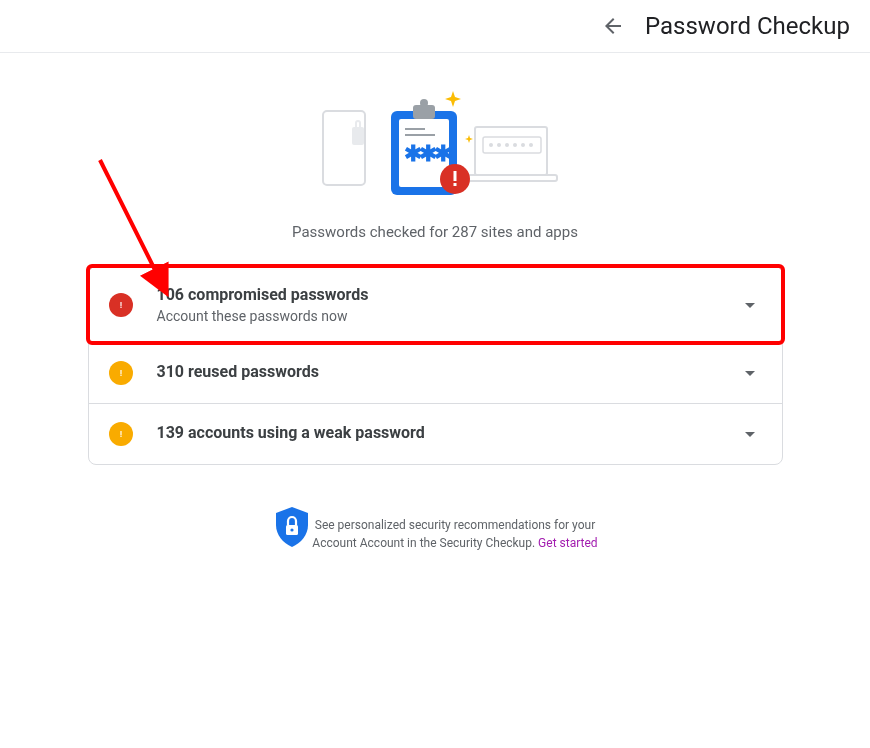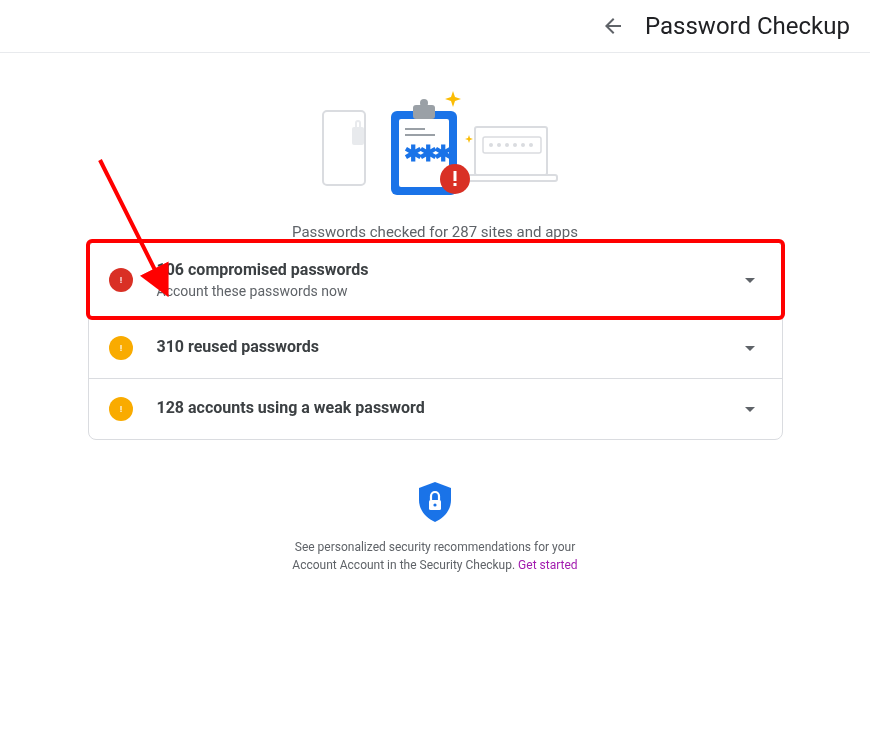--- a/index.html
+++ b/index.html
@@ -45,20 +45,21 @@
       position: relative;
       margin-bottom: 20px;
     }
     .hero-illustration svg {
       width: 100%;
       height: 100%;
     }
     .checked-text {
       color: #5f6368;
       font-size: 15px;
+      margin-bottom: 25px;
     }
     .cards {
       width: 695px;
       border: 1px solid #dadce0;
       border-radius: 8px;
       overflow: visible;
       position: relative;
     }
     .card {
       display: flex;
@@ -118,21 +119,20 @@
       font-size: 14px;
       color: #5f6368;
     }
     .chevron {
       color: #5f6368;
       width: 24px;
       height: 24px;
     }
     .footer {
       display: flex;
-      flex-direction: column;
       align-items: center;
       margin-top: 40px;
     }
     .shield-icon {
       width: 40px;
       height: 44px;
       margin-bottom: 14px;
     }
     .footer-text {
       font-size: 12px;
@@ -243,21 +243,21 @@
       </div>
     </div>
 
     <div class="card">
       <div class="status-icon status-icon-yellow">
         <svg viewBox="0 0 24 24">
             <path d="M11 7h2v7h-2zm0 8h2v2h-2z"></path>
           </svg>
       </div>
       <div class="card-content">
-        <div class="card-title">128 accounts using a weak password</div>
+        <div class="card-title">139 accounts using a weak password</div>
       </div>
       <div class="chevron">
         <svg viewBox="0 0 24 24" fill="currentColor">
             <path d="M7 10l5 5 5-5z"></path>
           </svg>
       </div>
     </div>
   </div>
 
   <div class="footer">

